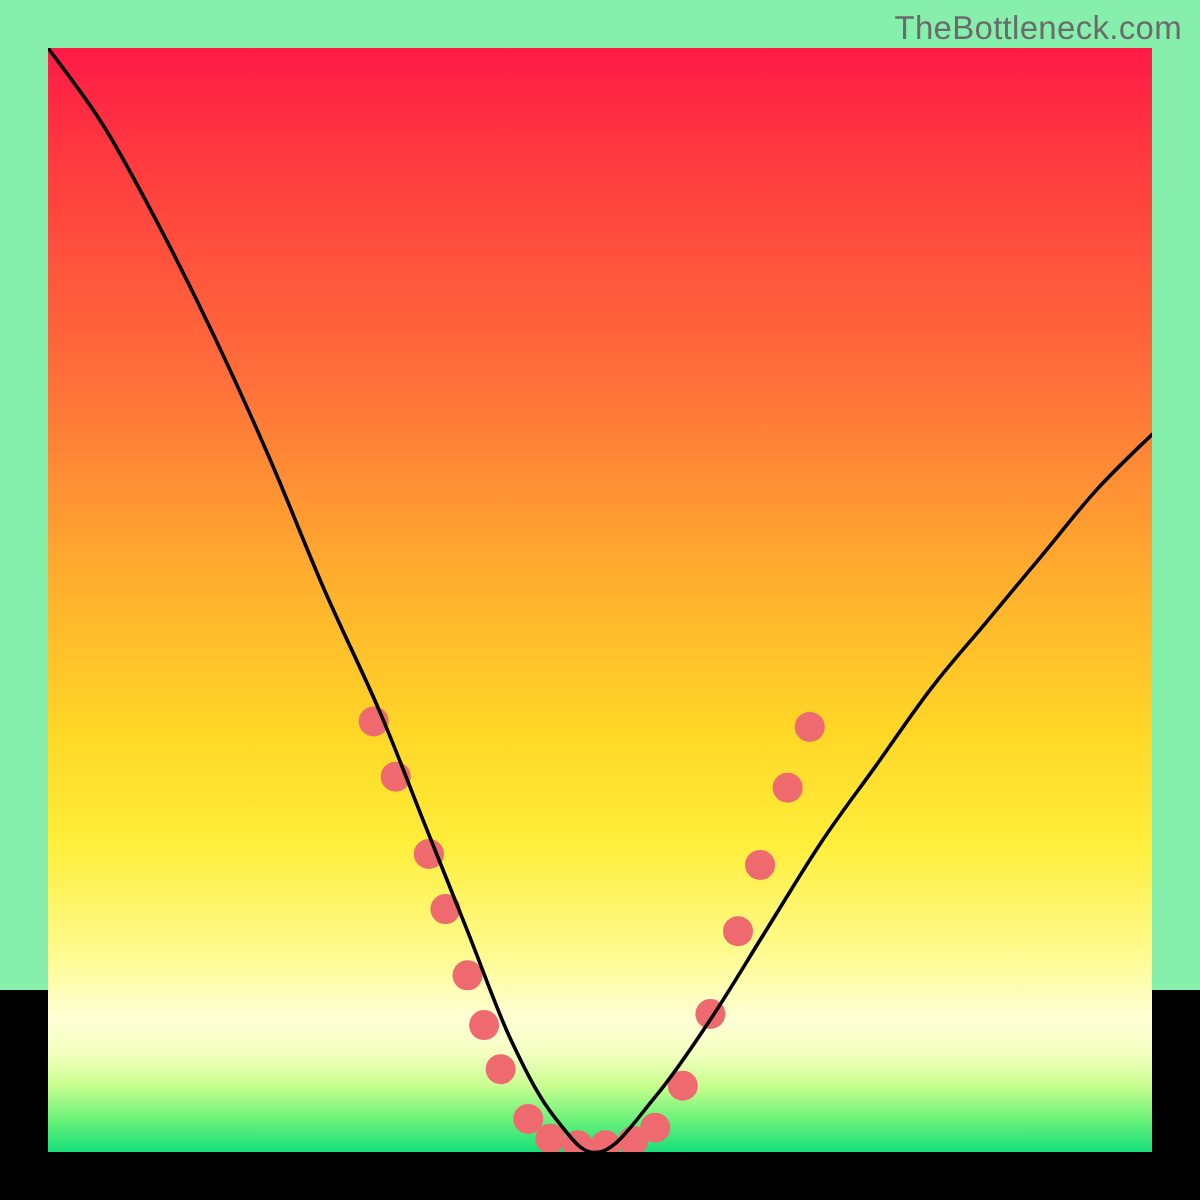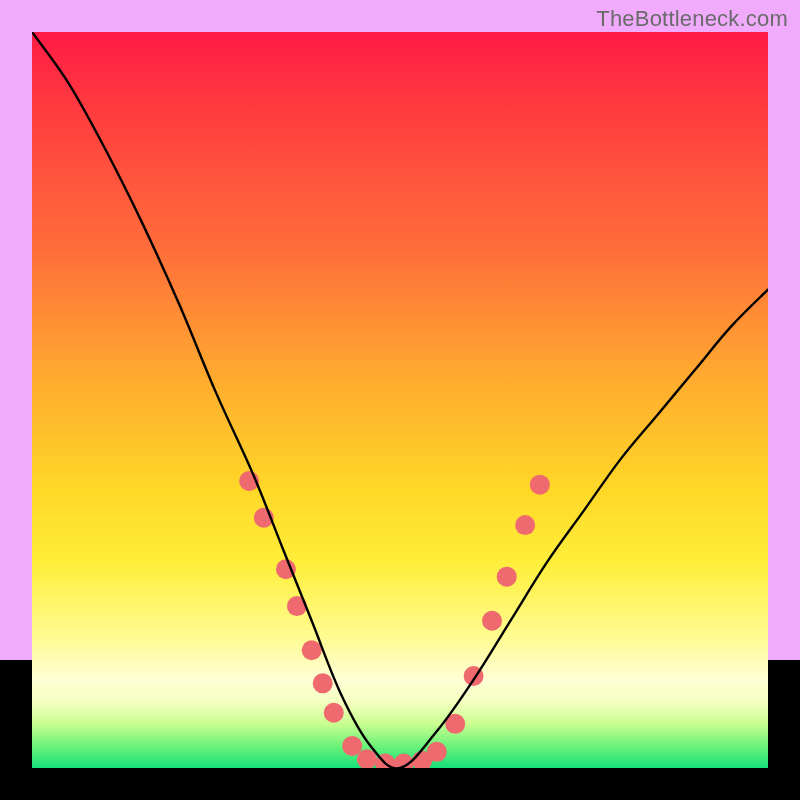--- a/index.html
+++ b/index.html
@@ -8,21 +8,21 @@
     width: 800px;
     height: 800px;
     background: #000;
     overflow: hidden;
     font-family: Arial, Helvetica, sans-serif;
   }
   .stage {
     position: relative;
     width: 800px;
     height: 660px;
-    background: #f0abfc;
+    background: #86efac;
   }
   .plot {
     position: absolute;
     left: 32px;
     top: 32px;
     width: 736px;
     height: 736px;
     overflow: hidden;
   }
   .grad {

